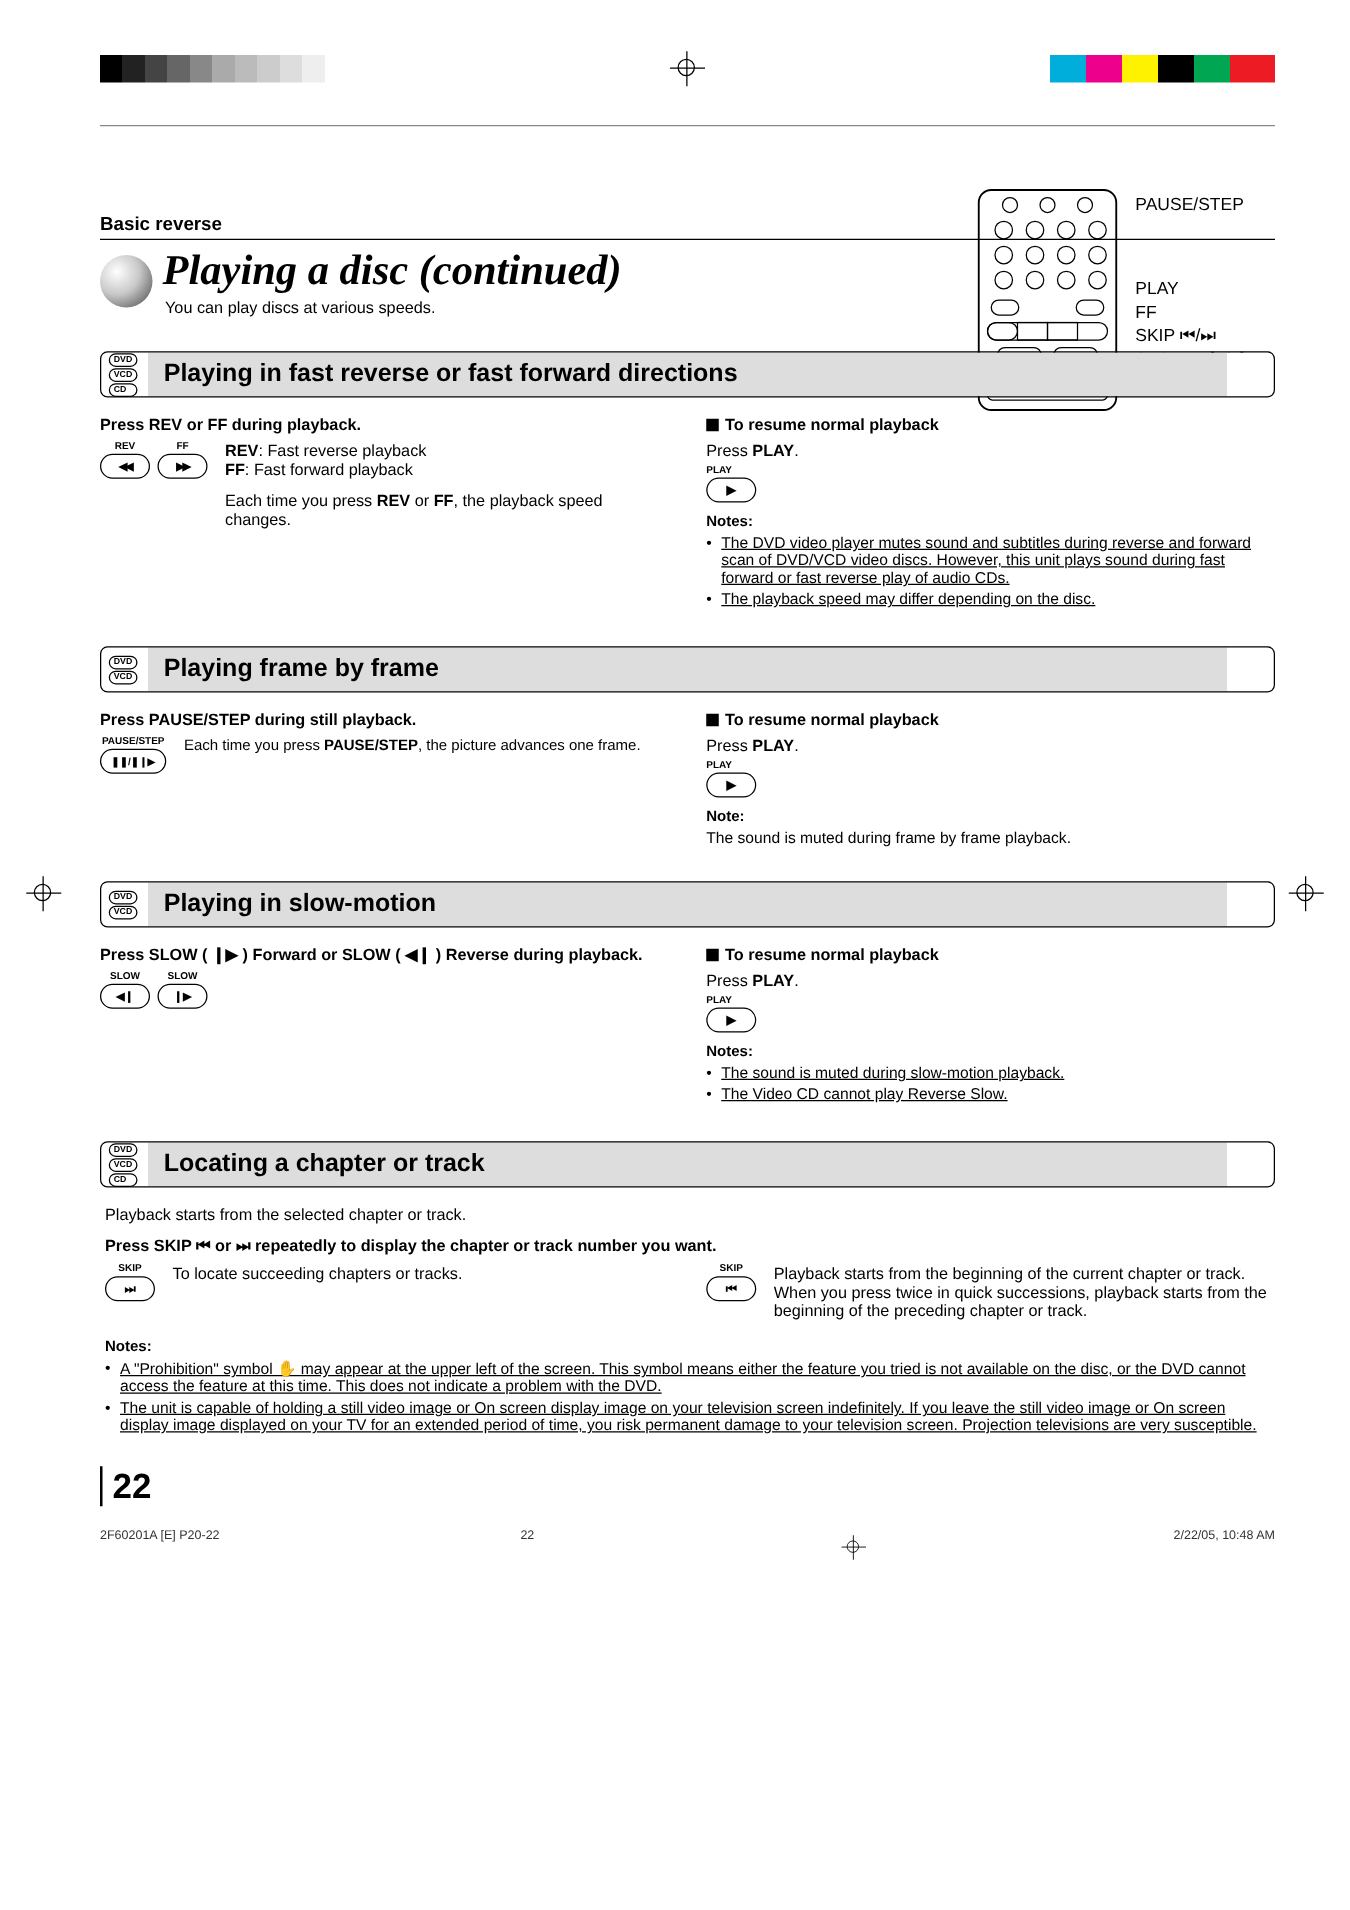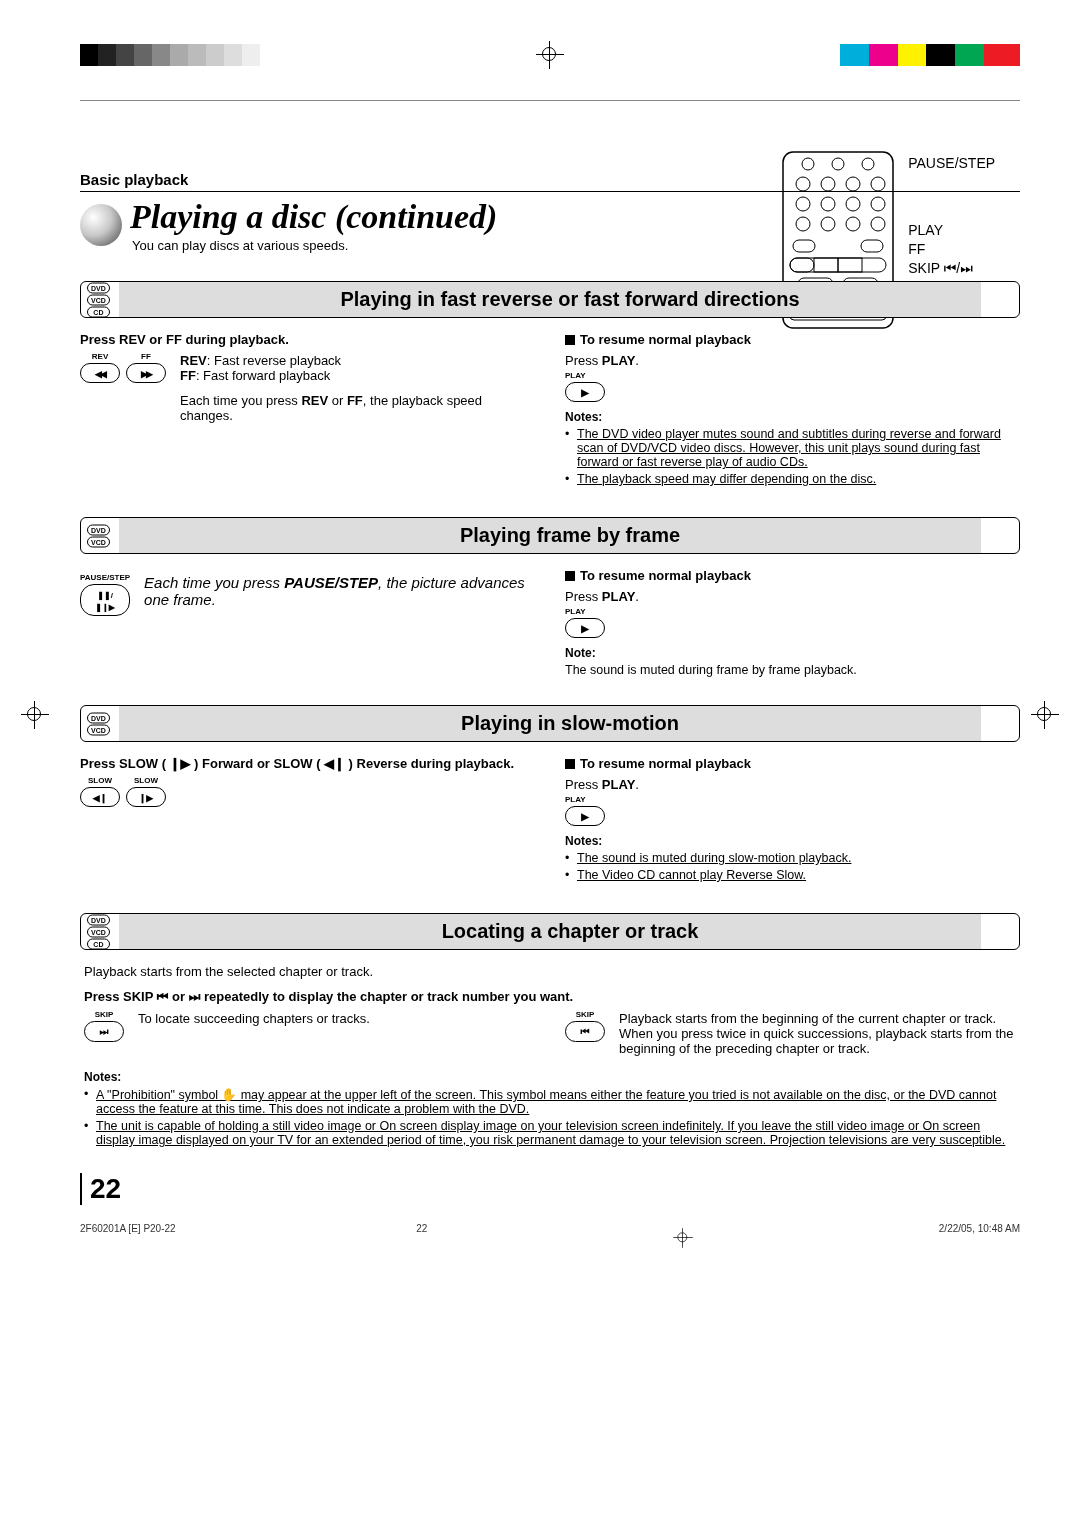--- a/index.html
+++ b/index.html
@@ -66,21 +66,20 @@
   }
   .remote-svg { width:120px; }
   .remote-labels { font-size:14px; line-height:1.35; margin-top:4px; }
   .section-heading {
     background: linear-gradient(to right, #fff 0 4%, #ddd 4% 96%, #fff 96%);
     border:1px solid #000; border-radius:6px;
     padding:6px 10px 6px 50px;
     font-size:20px; font-weight:bold;
     position:relative;
     margin: 28px 0 14px 0;
-    text-align: center;
   }
   .disc-badges {
     position:absolute; left:6px; top:50%; transform:translateY(-50%);
     display:flex; flex-direction:column; gap:1px;
   }
   .disc-badges span {
     font-size:7px; font-weight:bold; border:1px solid #000; border-radius:8px;
     padding:0 3px; line-height:9px; display:inline-block; background:#fff;
   }
   .two-col { display:flex; gap:30px; }
@@ -136,21 +135,21 @@
       <div class="reg-mark">
         <div class="circ"></div>
       </div>
     </div>
   <div class="side-reg-r">
       <div class="reg-mark">
         <div class="circ"></div>
       </div>
     </div>
 
-  <div class="header-label">Basic playback</div>
+  <div class="header-label">Basic reverse</div>
 
   <div class="title-row">
     <div class="sphere"></div>
     <div>
       <h1 class="main-title">Playing a disc (continued)</h1>
       <div class="sub-line">You can play discs at various speeds.</div>
     </div>
   </div>
 
   <div class="remote-block">
@@ -236,26 +235,27 @@
 
   <div class="section-heading">
     <span class="disc-badges">
       <span>DVD</span>
         <span>VCD</span>
     </span>
     <span>Playing frame by frame</span>
   </div>
   <div class="two-col">
     <div class="col">
+      <h4>Press PAUSE/STEP during still playback.</h4>
       <div class="inline">
         <div class="btn-stack">
           <div class="btn-label">PAUSE/STEP</div>
           <span class="oval-btn pause-icon"></span>
         </div>
-        <div style="font-size:15px;font-style:italic;"><span>Each time you press </span><b>PAUSE/STEP</b><span>, the picture advances one frame.</span></div>
+        <div style="font-size:12px;"><span>Each time you press </span><b>PAUSE/STEP</b><span>, the picture advances one frame.</span></div>
       </div>
     </div>
     <div class="col">
       <h4><span class="blk"></span><span>To resume normal playback</span></h4>
       <div><span>Press </span><b>PLAY</b><span>.</span></div>
       <div class="btn-stack" style="align-items:flex-start;margin:4px 0;">
         <div class="btn-label">PLAY</div>
         <span class="oval-btn play-icon"></span>
       </div>
       <span class="notes-hdr">Note:</span>

